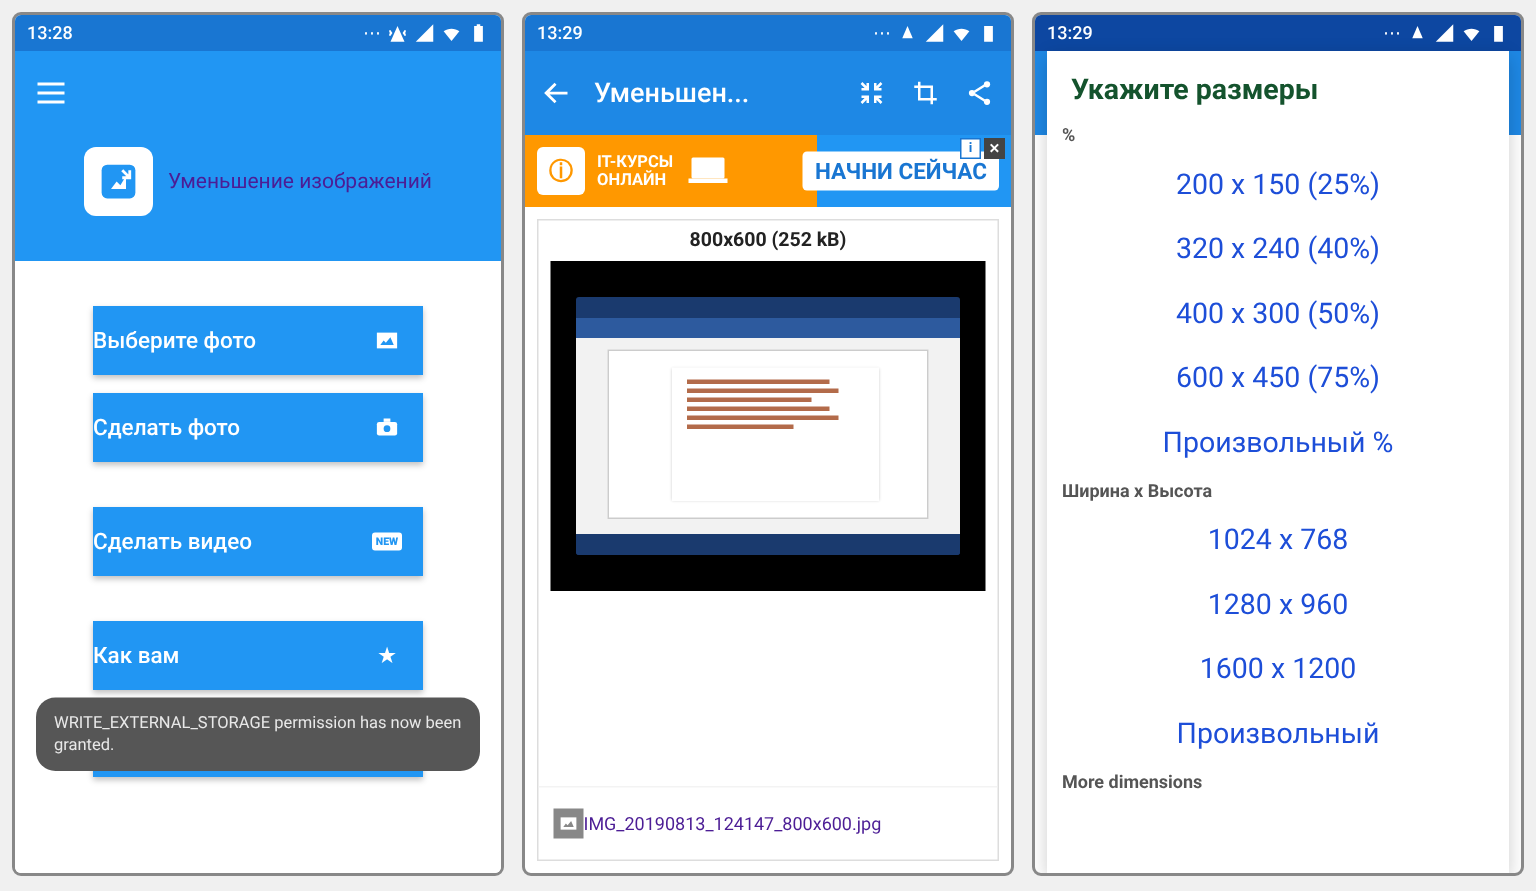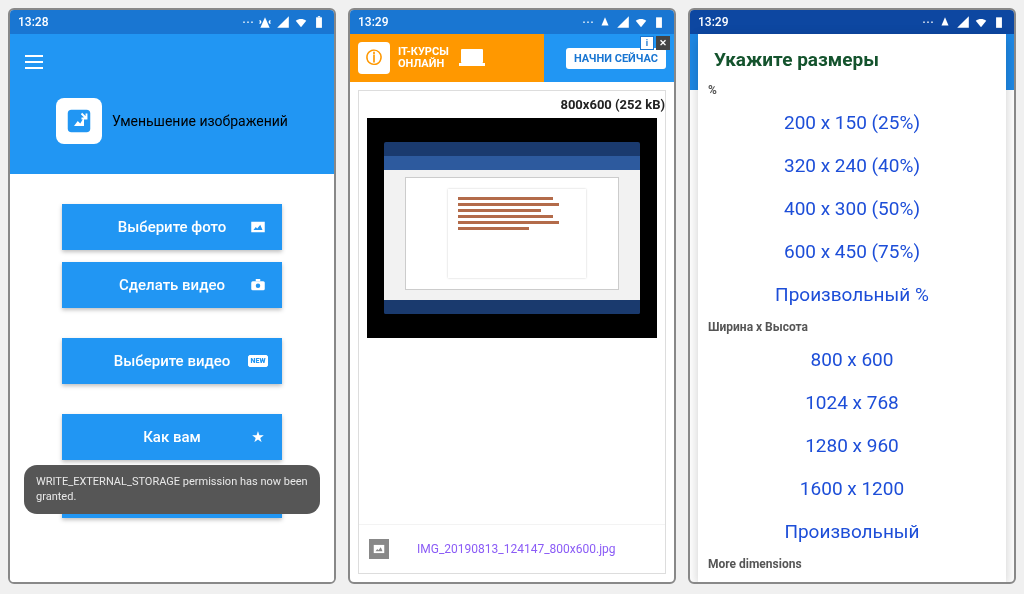--- a/index.html
+++ b/index.html
@@ -49,21 +49,21 @@
     color: #fff;
   }
   .hamburger { width: 24px; height: 24px; }
   .hero {
     background: #2196f3;
     display: flex;
     align-items: center;
     justify-content: center;
     gap: 10px;
     padding: 8px 12px 30px 12px;
-    color: #000000;
+    color: #4c1d95;
   }
   .hero-icon {
     width: 46px; height: 46px;
     background: #fff;
     border-radius: 8px;
     display: flex; align-items: center; justify-content: center;
   }
   .hero-title { font-size: 14px; }
   .btncol {
     background: #fff;
@@ -82,21 +82,21 @@
     height: 46px;
     display: flex;
     align-items: center;
     justify-content: center;
     gap: 12px;
     font-size: 15px;
     font-weight: 500;
     box-shadow: 0 2px 4px rgba(0,0,0,0.25);
     position: relative;
   }
-  .bluebtn .label { flex: 1; text-align: center; }
+  .bluebtn .label { flex: 1; text-align: left; }
   .bluebtn .iconr { width: 20px; position: absolute; right: 14px; display:flex; align-items:center; justify-content:center;}
   .gap-extra { margin-top: 18px; }
   .toast {
     position: absolute;
     left: 14px; right: 14px;
     bottom: 68px;
     top: auto;
     background: #565656;
     color: #e8e8e8;
     font-size: 11px;
@@ -124,33 +124,33 @@
     align-items: center;
     padding: 0 8px;
     gap: 8px;
     color: #fff;
     font-size: 11px;
     font-weight: 700;
     position: relative;
   }
   .adlogo { width: 32px; height: 32px; background:#fff; border-radius:4px; display:flex; align-items:center; justify-content:center; color:#ff9800; font-size:16px; font-weight:900;}
   .adtext { line-height:1.1; }
-  .adcta { background:#fff; color:#1976d2; padding:4px 8px; border-radius:3px; font-size:11px; font-weight:700; margin-left:auto;}
+  .adcta { background:#fff; color:#1976d2; padding:4px 8px; border-radius:3px; font-size:15px; font-weight:700; margin-left:auto;}
   .adclose { position:absolute; top:2px; right:4px; width:14px; height:14px; background:#444; color:#fff; font-size:9px; display:flex; align-items:center; justify-content:center;}
   .adinfo { position:absolute; top:2px; right:20px; width:14px; height:14px; background:#fff; color:#1976d2; border:1px solid #1976d2; font-size:9px; display:flex; align-items:center; justify-content:center;}
   .imgcard {
     margin: 8px;
     border: 1px solid #ddd;
     background: #fff;
     flex: 1;
     display: flex;
     flex-direction: column;
     overflow: hidden;
   }
-  .imgcaption { text-align:right; font-size:13px; font-weight:700; padding:6px 0; color:#222;}
+  .imgcaption { text-align:center; font-size:13px; font-weight:700; padding:6px 0; color:#222;}
   .imgpreview {
     margin: 0 8px;
     background: #000;
     height: 220px;
     display: flex;
     align-items: center;
     justify-content: center;
     position: relative;
   }
   .desk {
@@ -173,24 +173,24 @@
     background:#fff;
     box-shadow: 0 0 2px rgba(0,0,0,0.2);
     padding: 8px 10px;
   }
   .docpage .line { height:3px; background:#b36b4a; margin-bottom:3px; }
   .lw80{width:80%} .lw70{width:70%} .lw85{width:85%} .lw60{width:60%}
   .taskbar-docwin{position:absolute;bottom:0;left:0;right:0;height:8%;background:#1a3a6e;}
   .filerow {
     display: flex;
     align-items: center;
-    gap: 28px;
+    gap: 0;
     padding: 14px 10px;
     font-size: 12px;
-    color: #8b5cf6;
+    color: #4c1d95;
     border-top: 1px solid #f3f3f3;
     margin-top: auto;
   }
   .fileicn { width:20px;height:20px; background:#888; display:flex; align-items:center; justify-content:center; color:#fff;}
   .behind-strip{
     background:#1e88e5;
     height:56px;
     position:absolute;
     top:24px;left:0;right:0;
     z-index:1;
@@ -260,31 +260,31 @@
     <div class="bluebtn">
       <span class="label">Выберите фото</span>
       <span class="iconr">
           <svg width="18" height="18" viewBox="0 0 24 24">
             <rect x="3" y="5" width="18" height="14" fill="#fff"></rect>
             <path d="M6 16l3-4 2 2 4-5 3 7H6z" fill="#2196f3"></path>
           </svg>
         </span>
     </div>
     <div class="bluebtn">
-      <span class="label">Сделать видео</span>
+      <span class="label">Сделать фото</span>
       <span class="iconr">
           <svg width="18" height="18" viewBox="0 0 24 24">
             <rect x="3" y="7" width="18" height="12" rx="2" fill="#fff"></rect>
             <circle cx="12" cy="13" r="3" fill="#2196f3"></circle>
             <rect x="9" y="4" width="6" height="3" fill="#fff"></rect>
           </svg>
         </span>
     </div>
     <div class="bluebtn gap-extra">
-      <span class="label">Выберите видео</span>
+      <span class="label">Сделать видео</span>
       <span class="iconr">
           <span class="badge-new">NEW</span>
         </span>
     </div>
     <div class="bluebtn gap-extra">
       <span class="label">Как вам</span>
       <span class="iconr">★</span>
     </div>
     <div class="bluebtn">
       <span class="label">Сделать размеры</span>
@@ -305,20 +305,46 @@
       <svg class="ico" viewBox="0 0 24 24">
           <path fill="#fff" d="M2 22h20V2z"></path>
         </svg>
       <svg class="ico" viewBox="0 0 24 24">
           <path fill="#fff" d="M12 21l9-11c-5-4-13-4-18 0z"></path>
         </svg>
       <svg class="ico" viewBox="0 0 24 24">
           <rect x="7" y="4" width="10" height="18" fill="#fff"></rect>
         </svg>
     </div>
+  </div>
+  <div class="appbar2">
+    <span class="aicon">
+        <svg width="22" height="22" viewBox="0 0 24 24">
+          <path d="M20 11H7l5-5-1.4-1.4L3 12l7.6 7.4L12 18l-5-5h13z" fill="#fff"></path>
+        </svg>
+      </span>
+    <span class="title">Уменьшен...</span>
+    <span class="aicon">
+        <svg width="20" height="20" viewBox="0 0 24 24">
+          <path d="M4 4l5 5M9 4v5H4M20 4l-5 5M15 4v5h5M4 20l5-5M9 20v-5H4M20 20l-5-5M15 20v-5h5" stroke="#fff" stroke-width="2" fill="none"></path>
+        </svg>
+      </span>
+    <span class="aicon">
+        <svg width="20" height="20" viewBox="0 0 24 24">
+          <path d="M7 3v14h14M17 21V7H3" stroke="#fff" stroke-width="2" fill="none"></path>
+        </svg>
+      </span>
+    <span class="aicon">
+        <svg width="20" height="20" viewBox="0 0 24 24">
+          <circle cx="6" cy="12" r="2.5" fill="#fff"></circle>
+          <circle cx="18" cy="5" r="2.5" fill="#fff"></circle>
+          <circle cx="18" cy="19" r="2.5" fill="#fff"></circle>
+          <path d="M8 11l8-5M8 13l8 5" stroke="#fff" stroke-width="2"></path>
+        </svg>
+      </span>
   </div>
   <div class="adbanner">
     <div class="adlogo">ⓘ</div>
     <div class="adtext">
       <div>IT-КУРСЫ</div>
       <div>ОНЛАЙН</div>
     </div>
     <svg width="30" height="24" viewBox="0 0 30 24">
         <rect x="4" y="3" width="22" height="14" rx="1" fill="#fff"></rect>
         <rect x="2" y="17" width="26" height="3" fill="#fff"></rect>
@@ -380,21 +406,20 @@
   <div class="dialog3">
     <div class="dlg-title">Укажите размеры</div>
     <div class="dlg-options">
       <div class="dlg-section">%</div>
       <div class="dlg-option">200 x 150  (25%)</div>
       <div class="dlg-option">320 x 240  (40%)</div>
       <div class="dlg-option">400 x 300  (50%)</div>
       <div class="dlg-option">600 x 450  (75%)</div>
       <div class="dlg-option">Произвольный %</div>
       <div class="dlg-section">Ширина x Высота</div>
-      <div class="dlg-option">800 x 600</div>
       <div class="dlg-option">1024 x 768</div>
       <div class="dlg-option">1280 x 960</div>
       <div class="dlg-option">1600 x 1200</div>
       <div class="dlg-option">Произвольный</div>
       <div class="dlg-section">More dimensions</div>
     </div>
   </div>
 </div>
 
 </body></html>

